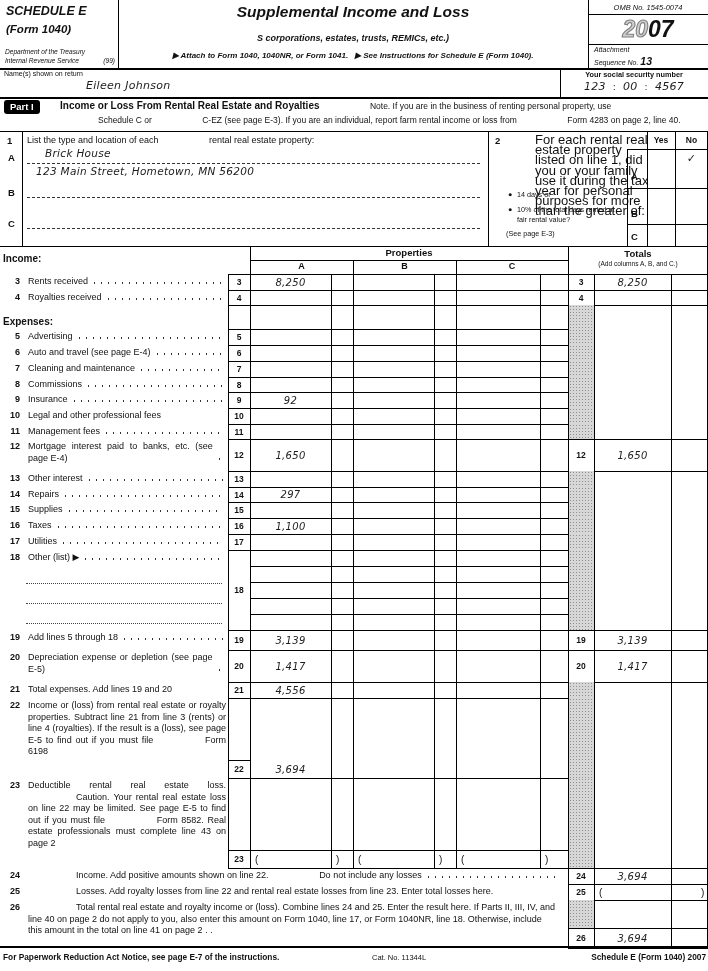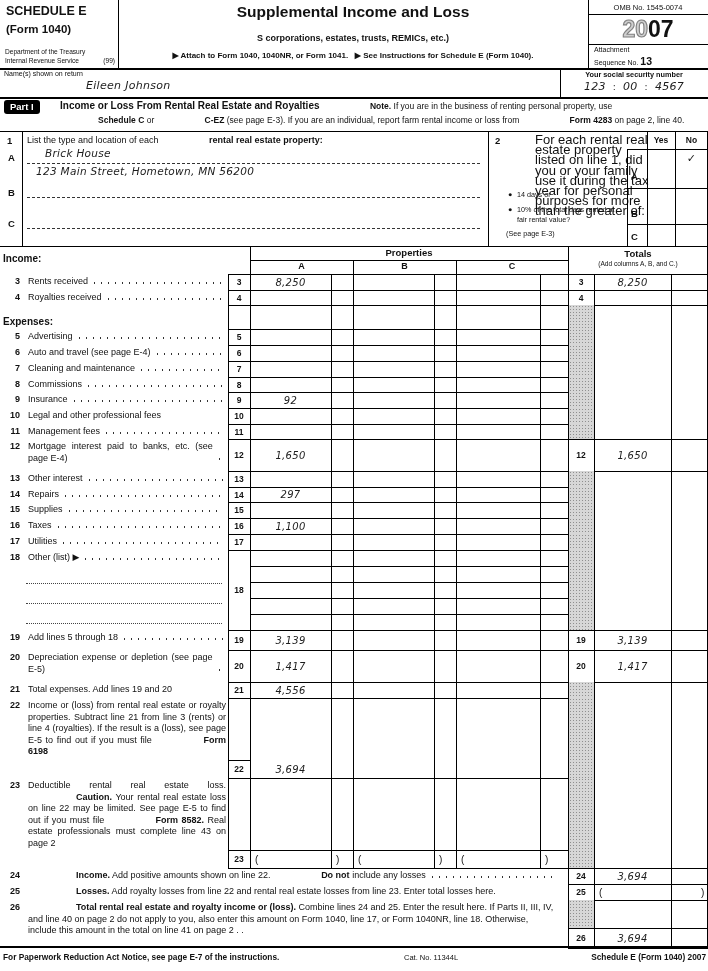--- a/index.html
+++ b/index.html
@@ -19,28 +19,28 @@
   .lead{flex:1 1 8px;height:10px;margin:0 3px;align-self:flex-end;
         background-image:radial-gradient(circle,#333 .8px,transparent 1px);
         background-size:7px 10px;background-position:0 100%;background-repeat:repeat-x;}
   .ncell,.vcell,.pcell{position:absolute;display:flex;align-items:center;justify-content:center;box-sizing:border-box;}
   .ncell{font-weight:bold;font-size:8.5px;}
   .vcell{font-size:10px;}
   .pcell{font-size:10px;justify-content:flex-start;padding-left:3px;}
   .dotline{position:absolute;border-bottom:1.5px dotted #444;}
   .dashline{position:absolute;border-bottom:1.5px dashed #333;}
   .y20{color:#cfcfcf;-webkit-text-stroke:1.1px #808080;}
-  b{font-weight:bold;padding-left:48px;}
+  b{font-weight:normal;padding-left:48px;}
 </style>
 </head>
 <body>
 
 <div id="form">
 
-  <div class="abs" style="left:0;top:0;width:708px;height:68px;border-bottom:2px solid #000;">
+  <div class="abs" style="left:0;top:0;width:708px;height:68px;border-bottom:2px solid #000;font-style:italic;">
     <div class="vline" style="left:118px;top:0;height:68px;"></div>
     <div class="vline" style="left:588px;top:0;height:68px;"></div>
     <div class="abs b" style="left:6px;top:4px;font-size:12.5px;">SCHEDULE E</div>
     <div class="abs b" style="left:6px;top:23px;font-size:11.5px;">(Form 1040)</div>
     <div class="abs" style="left:5px;top:48px;font-size:6.6px;">Department of the Treasury</div>
     <div class="abs" style="left:5px;top:57px;font-size:6.6px;width:110px;">
       <span>Internal Revenue Service</span>
       <span style="float:right;">(99)</span>
     </div>
     <div class="abs b" style="left:118px;top:3px;width:470px;text-align:center;font-size:15.5px;">Supplemental Income and Loss</div>
@@ -424,17 +424,17 @@
       <div class="vline" style="left: 540px; top: 28px; height: 594px;"></div>
       <div class="vline" style="left: 568px; top: 0px; height: 702px;"></div>
       <div class="vline" style="left: 594px; top: 28px; height: 674px;"></div>
       <div class="vline" style="left: 671px; top: 28px; height: 674px;"></div>
       <div class="vline" style="left: 707px; top: 0px; height: 702px;"></div>
       <div class="hline" style="left: 0px; top: 700px; width: 708px; height: 2px;"></div>
     </div>
 
   <div class="abs" style="left:0;top:950px;width:708px;height:20px;">
     <div class="abs b" style="left:3px;top:2px;font-size:8.3px;">For Paperwork Reduction Act Notice, see page E-7 of the instructions.</div>
-    <div class="abs" style="left:372px;top:3px;font-size:7.5px;margin-left:32px;">Cat. No. 11344L</div>
+    <div class="abs" style="left:372px;top:3px;font-size:7.5px;">Cat. No. 11344L</div>
     <div class="abs b" style="right:2px;top:2px;font-size:8.3px;">Schedule E (Form 1040) 2007</div>
   </div>
 
 </div>
 
 </body></html>

